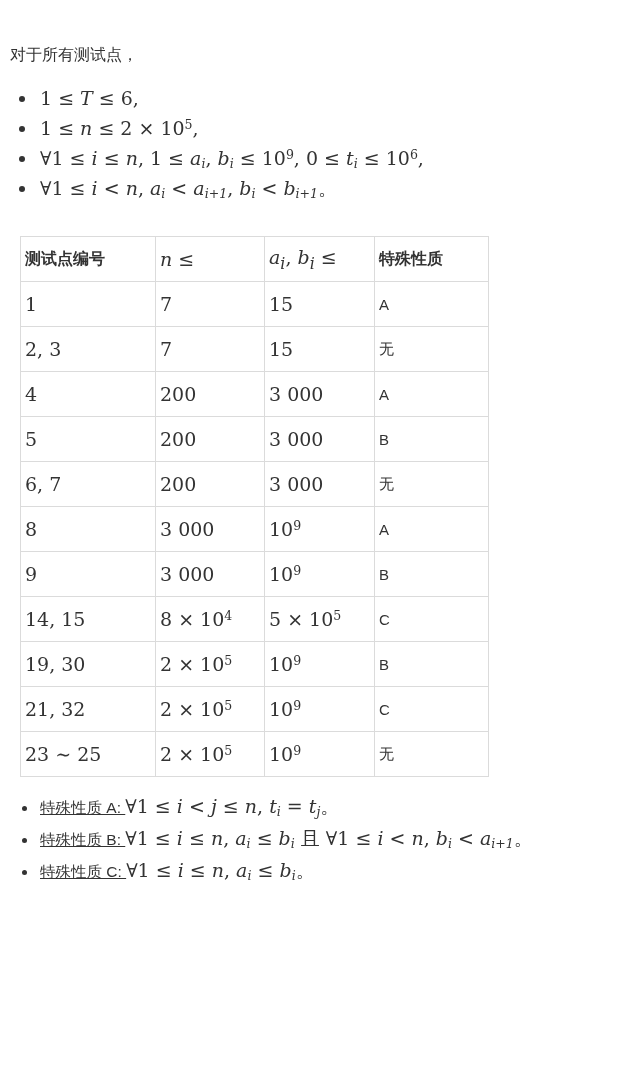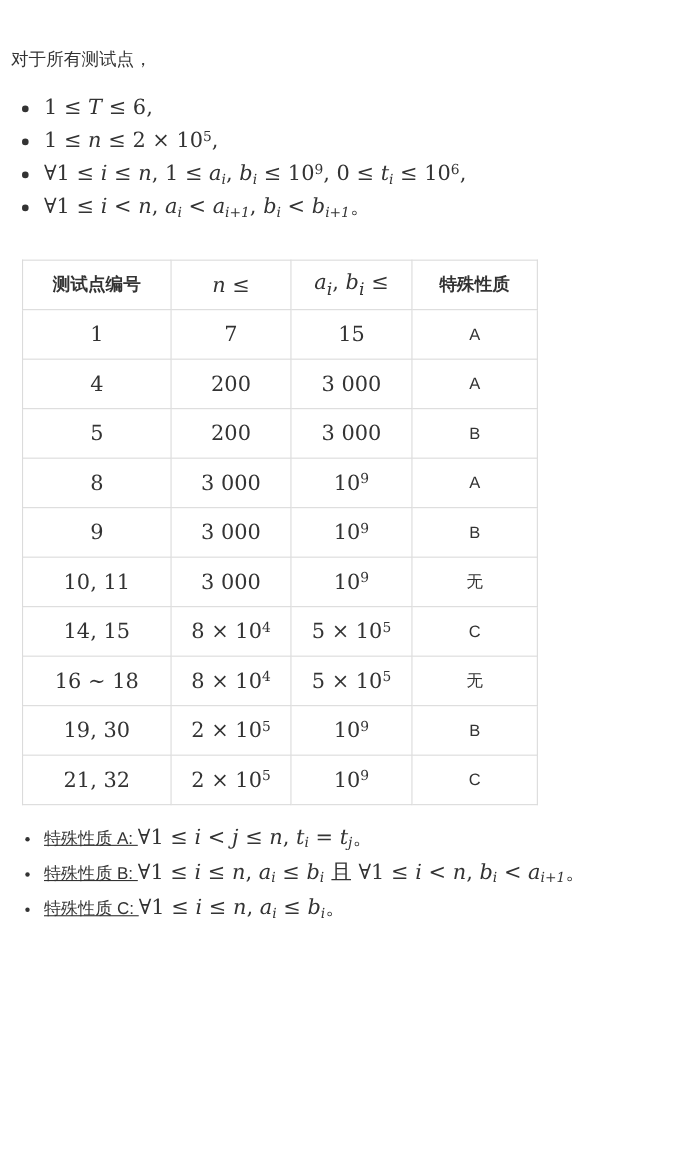--- a/index.html
+++ b/index.html
@@ -41,21 +41,21 @@
     line-height: 0;
   }
   .math sub { vertical-align: -0.25em; }
   .math sup { vertical-align: 0.45em; }
 
   table.testcases {
     border-collapse: collapse;
     table-layout: fixed;
     width: 468px;
     margin: 33px 0 0 10px;
-    text-align: center;
+    text-align: left;
     border-radius: 31px;
   }
   table.testcases col.c0 { width: 135px; }
   table.testcases col.c1 { width: 109px; }
   table.testcases col.c2 { width: 110px; }
   table.testcases col.c3 { width: 114px; }
   table.testcases th, table.testcases td {
     border: 1px solid #dbdbdb;
     height: 45px;
     vertical-align: middle;
@@ -117,73 +117,79 @@
       </tr>
     </thead>
     <tbody>
       <tr>
         <td class="math">1</td>
         <td class="math">7</td>
         <td class="math">15</td>
         <td class="tag">A</td>
       </tr>
       <tr>
+        <td class="math">2, 3</td>
+        <td class="math">7</td>
+        <td class="math">15</td>
+        <td class="tag">无</td>
+      </tr>
+      <tr>
         <td class="math">4</td>
         <td class="math">200</td>
         <td class="math">3 000</td>
         <td class="tag">A</td>
       </tr>
       <tr>
         <td class="math">5</td>
         <td class="math">200</td>
         <td class="math">3 000</td>
         <td class="tag">B</td>
+      </tr>
+      <tr>
+        <td class="math">6, 7</td>
+        <td class="math">200</td>
+        <td class="math">3 000</td>
+        <td class="tag">无</td>
       </tr>
       <tr>
         <td class="math">8</td>
         <td class="math">3 000</td>
         <td class="math">10<sup>9</sup></td>
         <td class="tag">A</td>
       </tr>
       <tr>
         <td class="math">9</td>
         <td class="math">3 000</td>
         <td class="math">10<sup>9</sup></td>
         <td class="tag">B</td>
       </tr>
       <tr>
-        <td class="math">10, 11</td>
-        <td class="math">3 000</td>
-        <td class="math">10<sup>9</sup></td>
-        <td class="tag">无</td>
-      </tr>
-      <tr>
         <td class="math">14, 15</td>
         <td class="math">8 × 10<sup>4</sup></td>
         <td class="math">5 × 10<sup>5</sup></td>
         <td class="tag">C</td>
-      </tr>
-      <tr>
-        <td class="math">16 ∼ 18</td>
-        <td class="math">8 × 10<sup>4</sup></td>
-        <td class="math">5 × 10<sup>5</sup></td>
-        <td class="tag">无</td>
       </tr>
       <tr>
         <td class="math">19, 30</td>
         <td class="math">2 × 10<sup>5</sup></td>
         <td class="math">10<sup>9</sup></td>
         <td class="tag">B</td>
       </tr>
       <tr>
         <td class="math">21, 32</td>
         <td class="math">2 × 10<sup>5</sup></td>
         <td class="math">10<sup>9</sup></td>
         <td class="tag">C</td>
       </tr>
+      <tr>
+        <td class="math">23 ∼ 25</td>
+        <td class="math">2 × 10<sup>5</sup></td>
+        <td class="math">10<sup>9</sup></td>
+        <td class="tag">无</td>
+      </tr>
     </tbody>
   </table>
 
   <ul class="properties">
     <li><span class="prop-label">特殊性质 A: </span><span class="math">∀1 ≤ <i>i</i> &lt; <i>j</i> ≤ <i>n</i>, <i>t<sub>i</sub></i> = <i>t<sub>j</sub></i>。</span></li>
     <li><span class="prop-label">特殊性质 B: </span><span class="math">∀1 ≤ <i>i</i> ≤ <i>n</i>, <i>a<sub>i</sub></i> ≤ <i>b<sub>i</sub></i> 且 ∀1 ≤ <i>i</i> &lt; <i>n</i>, <i>b<sub>i</sub></i> &lt; <i>a<sub>i+1</sub></i>。</span></li>
     <li><span class="prop-label">特殊性质 C: </span><span class="math">∀1 ≤ <i>i</i> ≤ <i>n</i>, <i>a<sub>i</sub></i> ≤ <i>b<sub>i</sub></i>。</span></li>
   </ul>
 
 </div>

